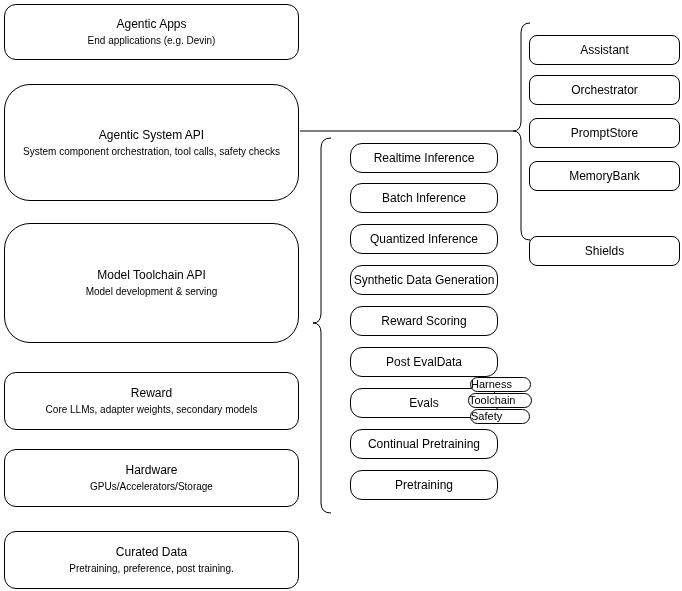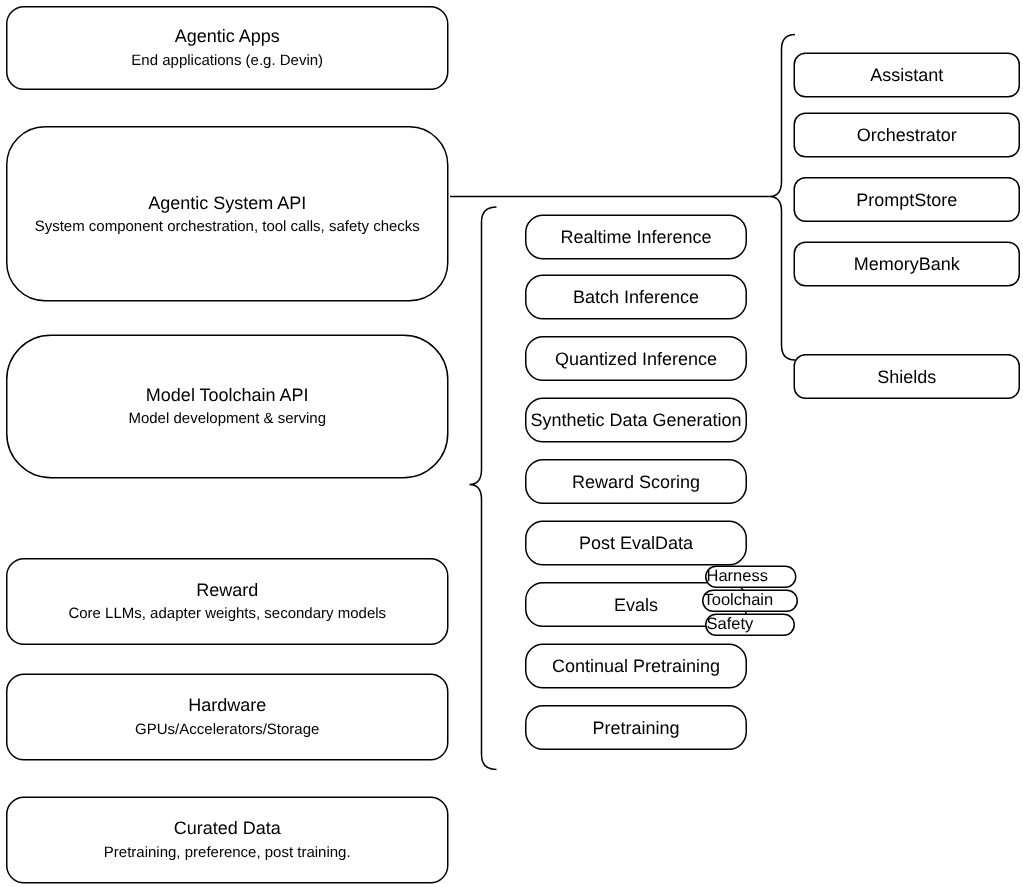--- a/index.html
+++ b/index.html
@@ -47,21 +47,21 @@
   <div class="box stack-box" style="top:4px;height:56px;">
     <div class="title">Agentic Apps</div>
     <div class="subtitle">End applications (e.g. Devin)</div>
   </div>
 
   <div class="box stack-box big" style="top:84px;height:117px;">
     <div class="title">Agentic System API</div>
     <div class="subtitle">System component orchestration, tool calls, safety checks</div>
   </div>
 
-  <div class="box stack-box big" style="top:223px;height:96px;border-radius:30px;">
+  <div class="box stack-box big" style="top:223px;height:120px;">
     <div class="title">Model Toolchain API</div>
     <div class="subtitle">Model development &amp; serving</div>
   </div>
 
   <div class="box stack-box" style="top:372px;height:58px;">
     <div class="title">Reward</div>
     <div class="subtitle">Core LLMs, adapter weights, secondary models</div>
   </div>
 
   <div class="box stack-box" style="top:449px;height:58px;">

